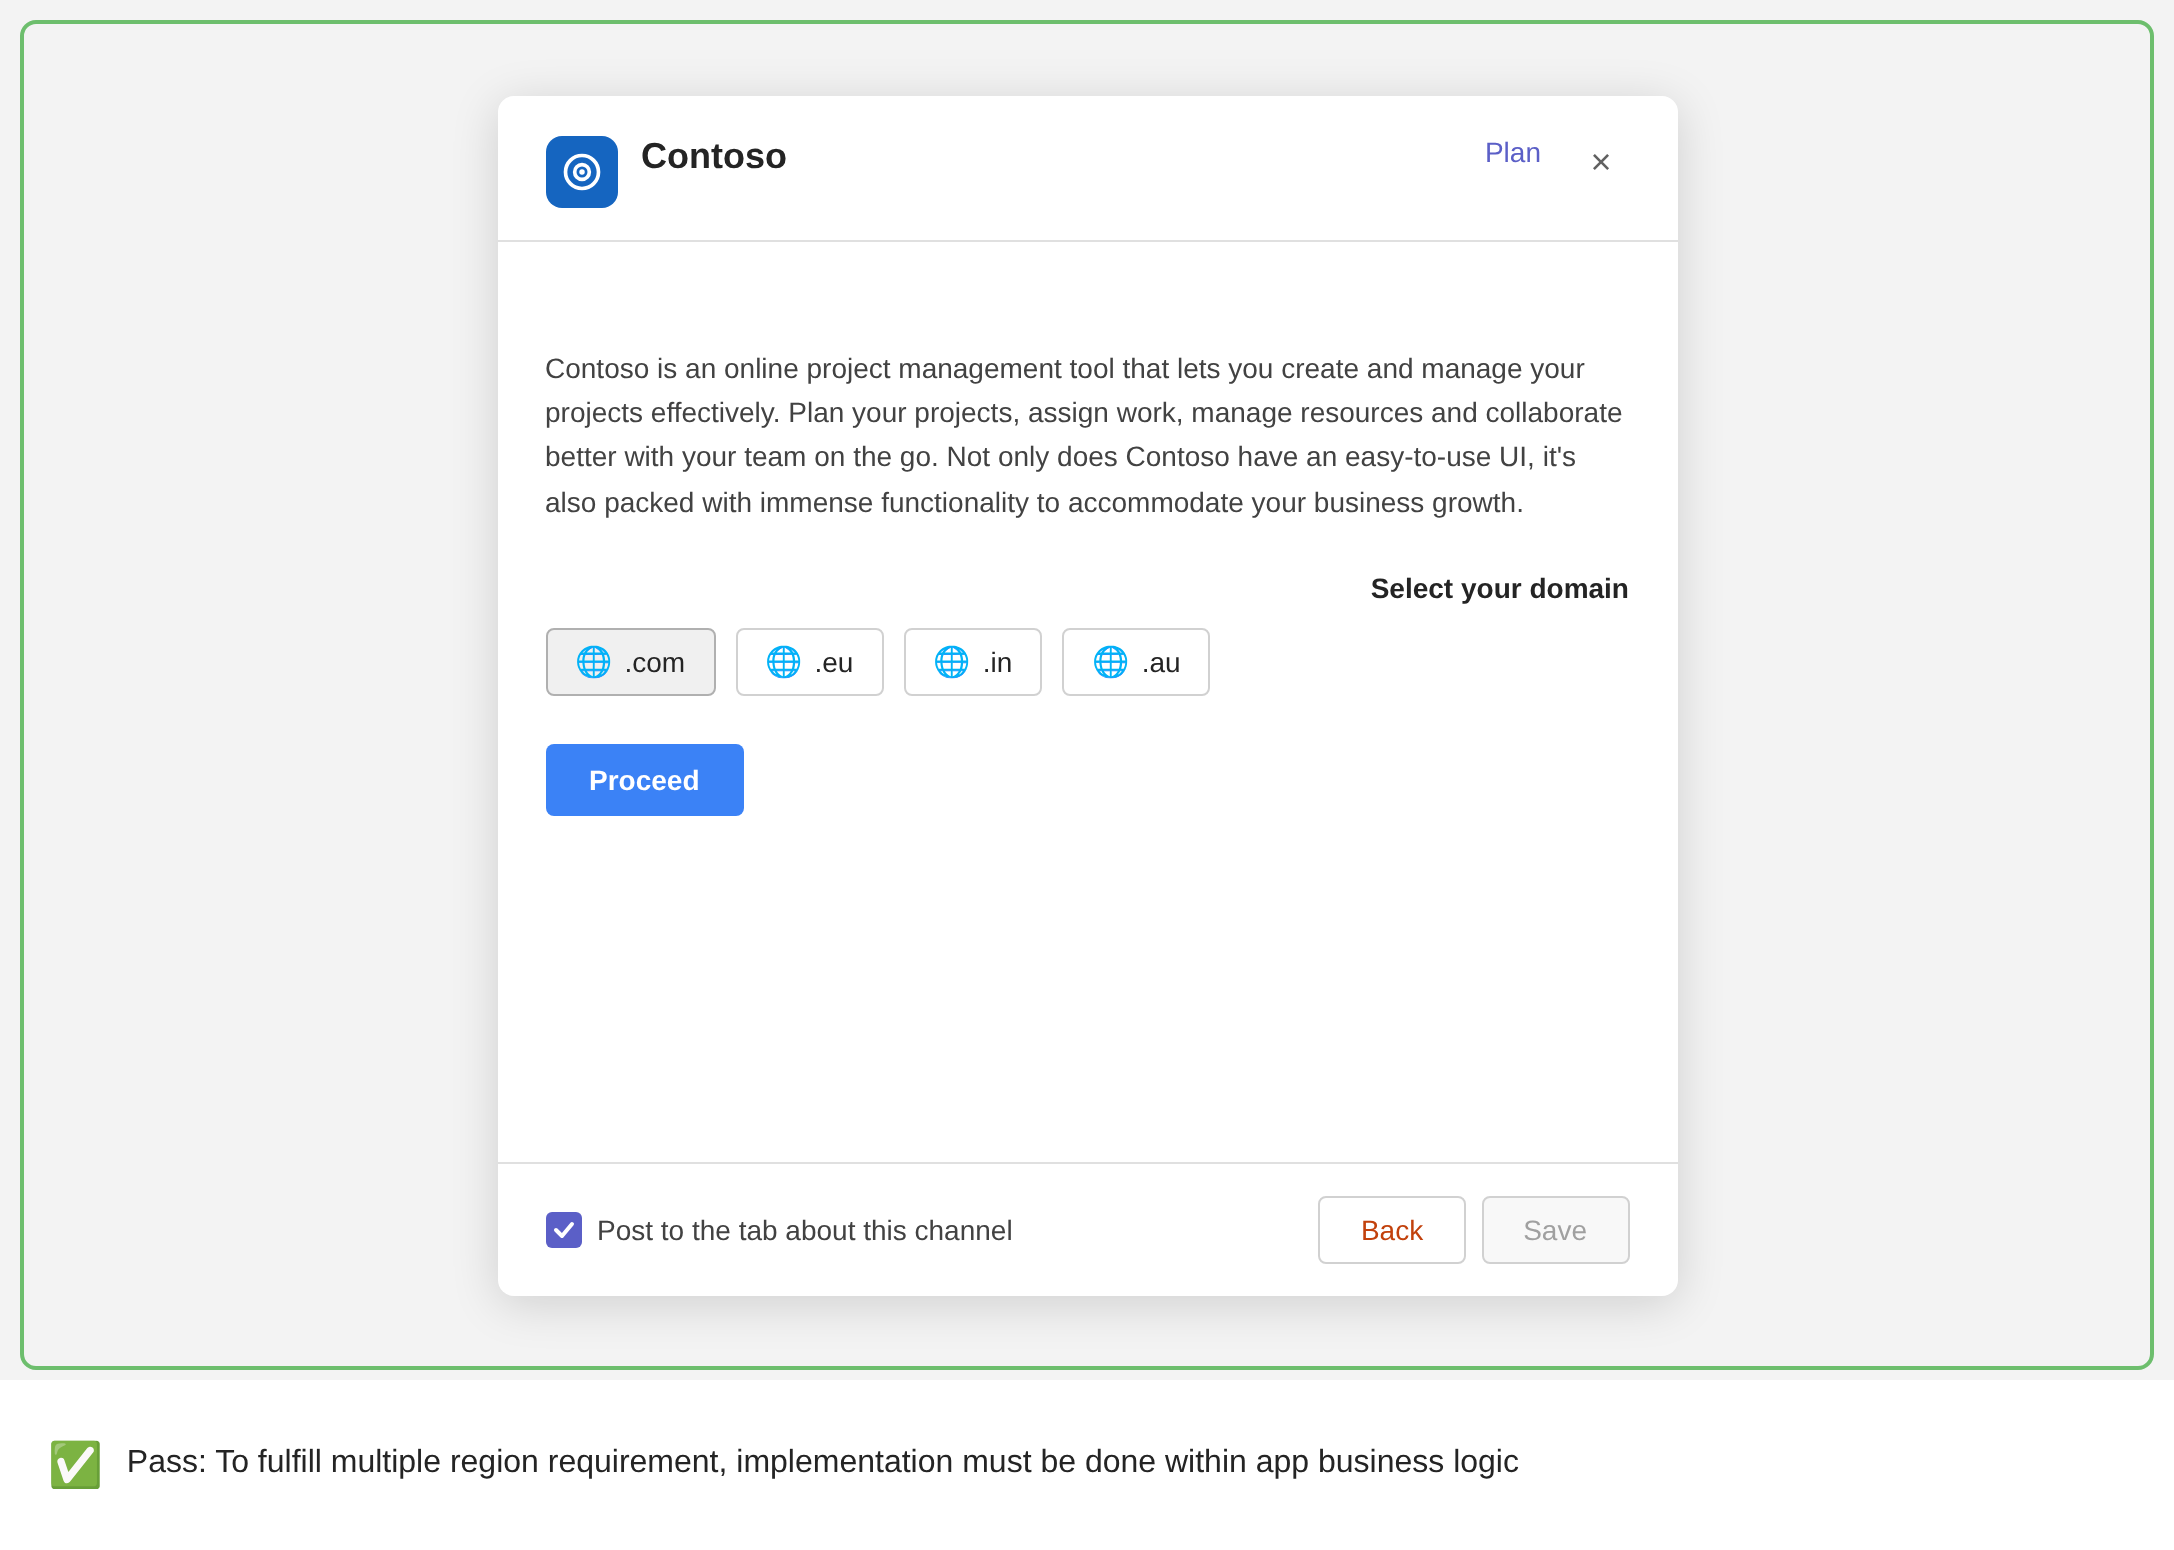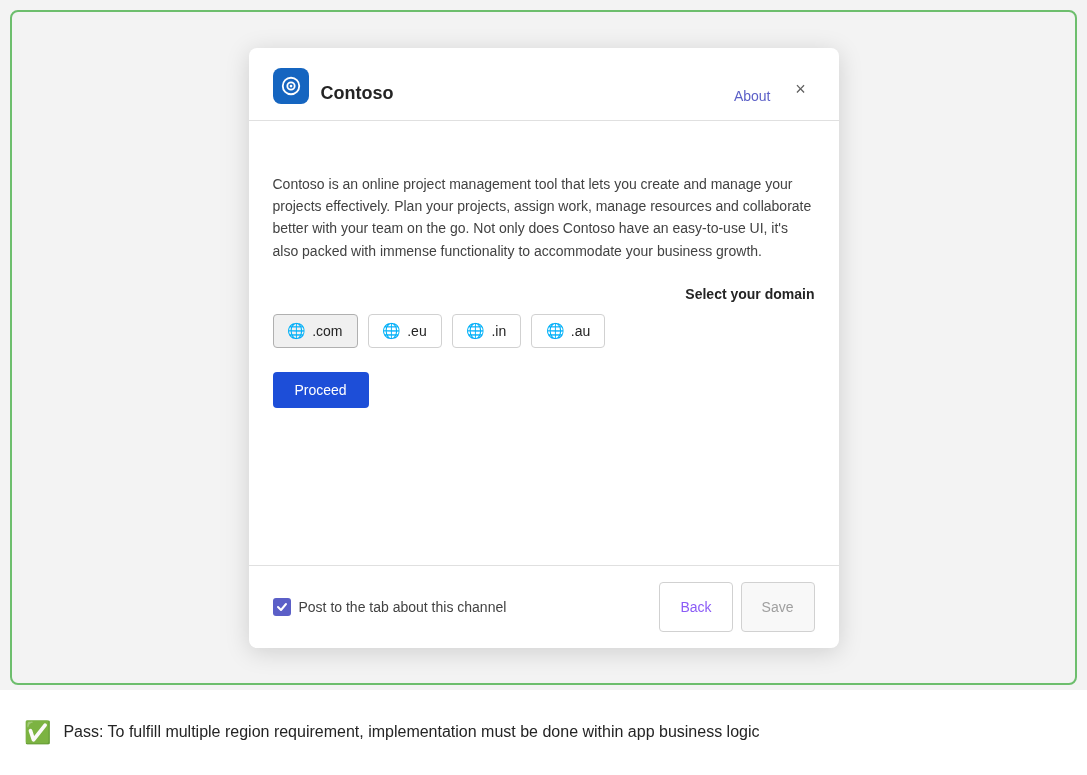--- a/index.html
+++ b/index.html
@@ -32,21 +32,21 @@
       box-shadow: 0 4px 24px rgba(0,0,0,0.15);
       width: 590px;
       min-height: 600px;
       display: flex;
       flex-direction: column;
       position: relative;
     }
 
     .dialog-header {
       display: flex;
-      align-items: flex-end;
+      align-items: flex-start;
       padding: 20px 24px 16px 24px;
       border-bottom: 1px solid #e0e0e0;
     }
 
     .app-icon {
       width: 36px;
       height: 36px;
       background: #1565c0;
       border-radius: 8px;
       display: flex;
@@ -136,27 +136,27 @@
       background: #f0f0f0;
       border-color: #b0b0b0;
     }
 
     .globe-icon {
       color: #616161;
       font-size: 15px;
     }
 
     .proceed-btn {
-      background: #1d4ed8;
+      background: #3b82f6;
       color: #fff;
       border: none;
       border-radius: 4px;
       padding: 10px 22px;
       font-size: 14px;
-      font-weight: 400;
+      font-weight: 700;
       cursor: pointer;
       transition: background 0.15s;
     }
 
     .dialog-footer {
       display: flex;
       padding: 16px 24px;
       border-top: 1px solid #e0e0e0;
     }
 
@@ -194,28 +194,28 @@
       gap: 8px;
     }
 
     .back-btn {
       border: 1px solid #d1d1d1;
       background: #fff;
       border-radius: 4px;
       padding: 8px 20px;
       font-size: 14px;
       cursor: pointer;
-      color: #8b5cf6;
+      color: #c2410c;
     }
 
     .save-btn {
       border: 1px solid #d1d1d1;
       background: #f8f8f8;
       border-radius: 4px;
-      padding: 16px 20px;
+      padding: 0 20px;
       font-size: 14px;
       cursor: not-allowed;
       color: #a0a0a0;
     }
 
     .pass-bar {
       position: absolute;
       bottom: 0;
       left: 0;
       right: 0;
@@ -250,21 +250,21 @@
 
     <div class="dialog-header">
       <div class="app-icon">
         <svg viewBox="0 0 24 24" fill="none" xmlns="http://www.w3.org/2000/svg">
           <circle cx="12" cy="12" r="9" stroke="white" stroke-width="2" fill="none"></circle>
           <circle cx="12" cy="12" r="4" stroke="white" stroke-width="2" fill="none"></circle>
           <circle cx="12" cy="12" r="1.5" fill="white"></circle>
         </svg>
       </div>
       <span class="app-title">Contoso</span>
-      <a class="about-link">About</a>
+      <a class="about-link">Plan</a>
       <button class="close-btn">
         <span>×</span>
       </button>
     </div>
 
     <div class="dialog-body">
       <p class="description">Contoso is an online project management tool that lets you create and manage your projects effectively. Plan your projects, assign work, manage resources and collaborate better with your team on the go. Not only does Contoso have an easy-to-use UI, it's also packed with immense functionality to accommodate your business growth.</p>
       <p class="section-label">Select your domain</p>
 
       <div class="domain-options">

